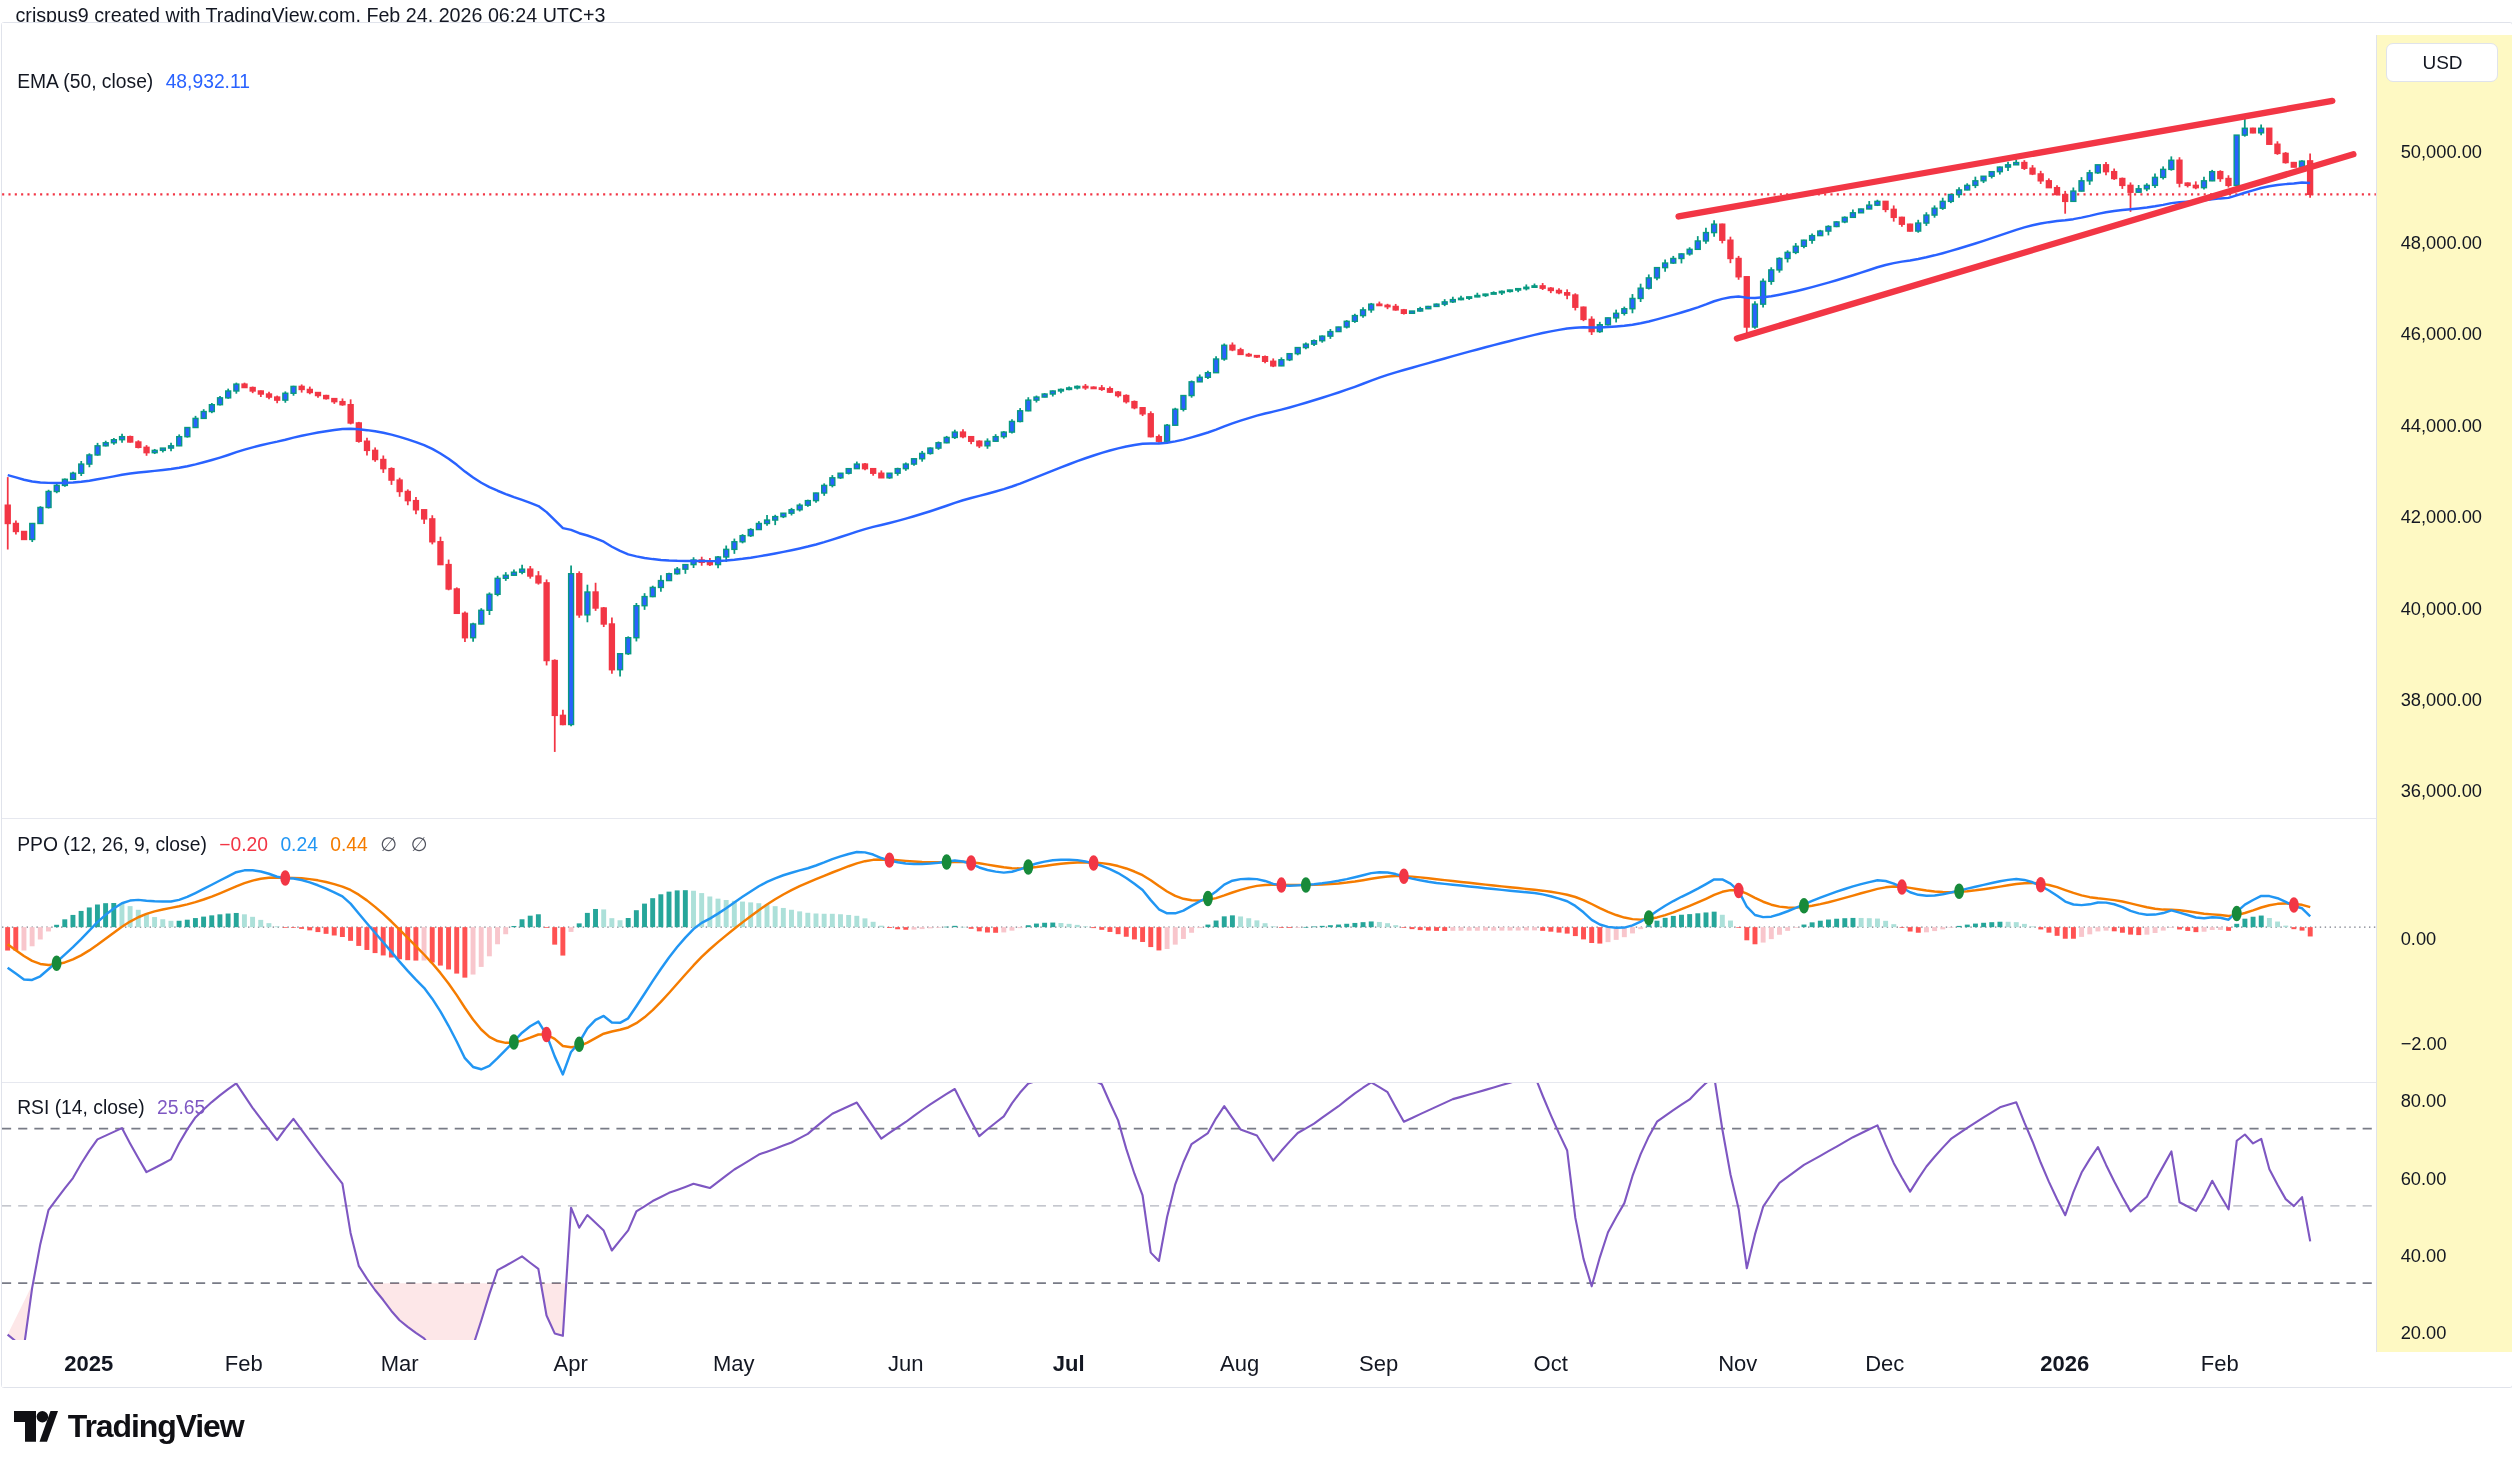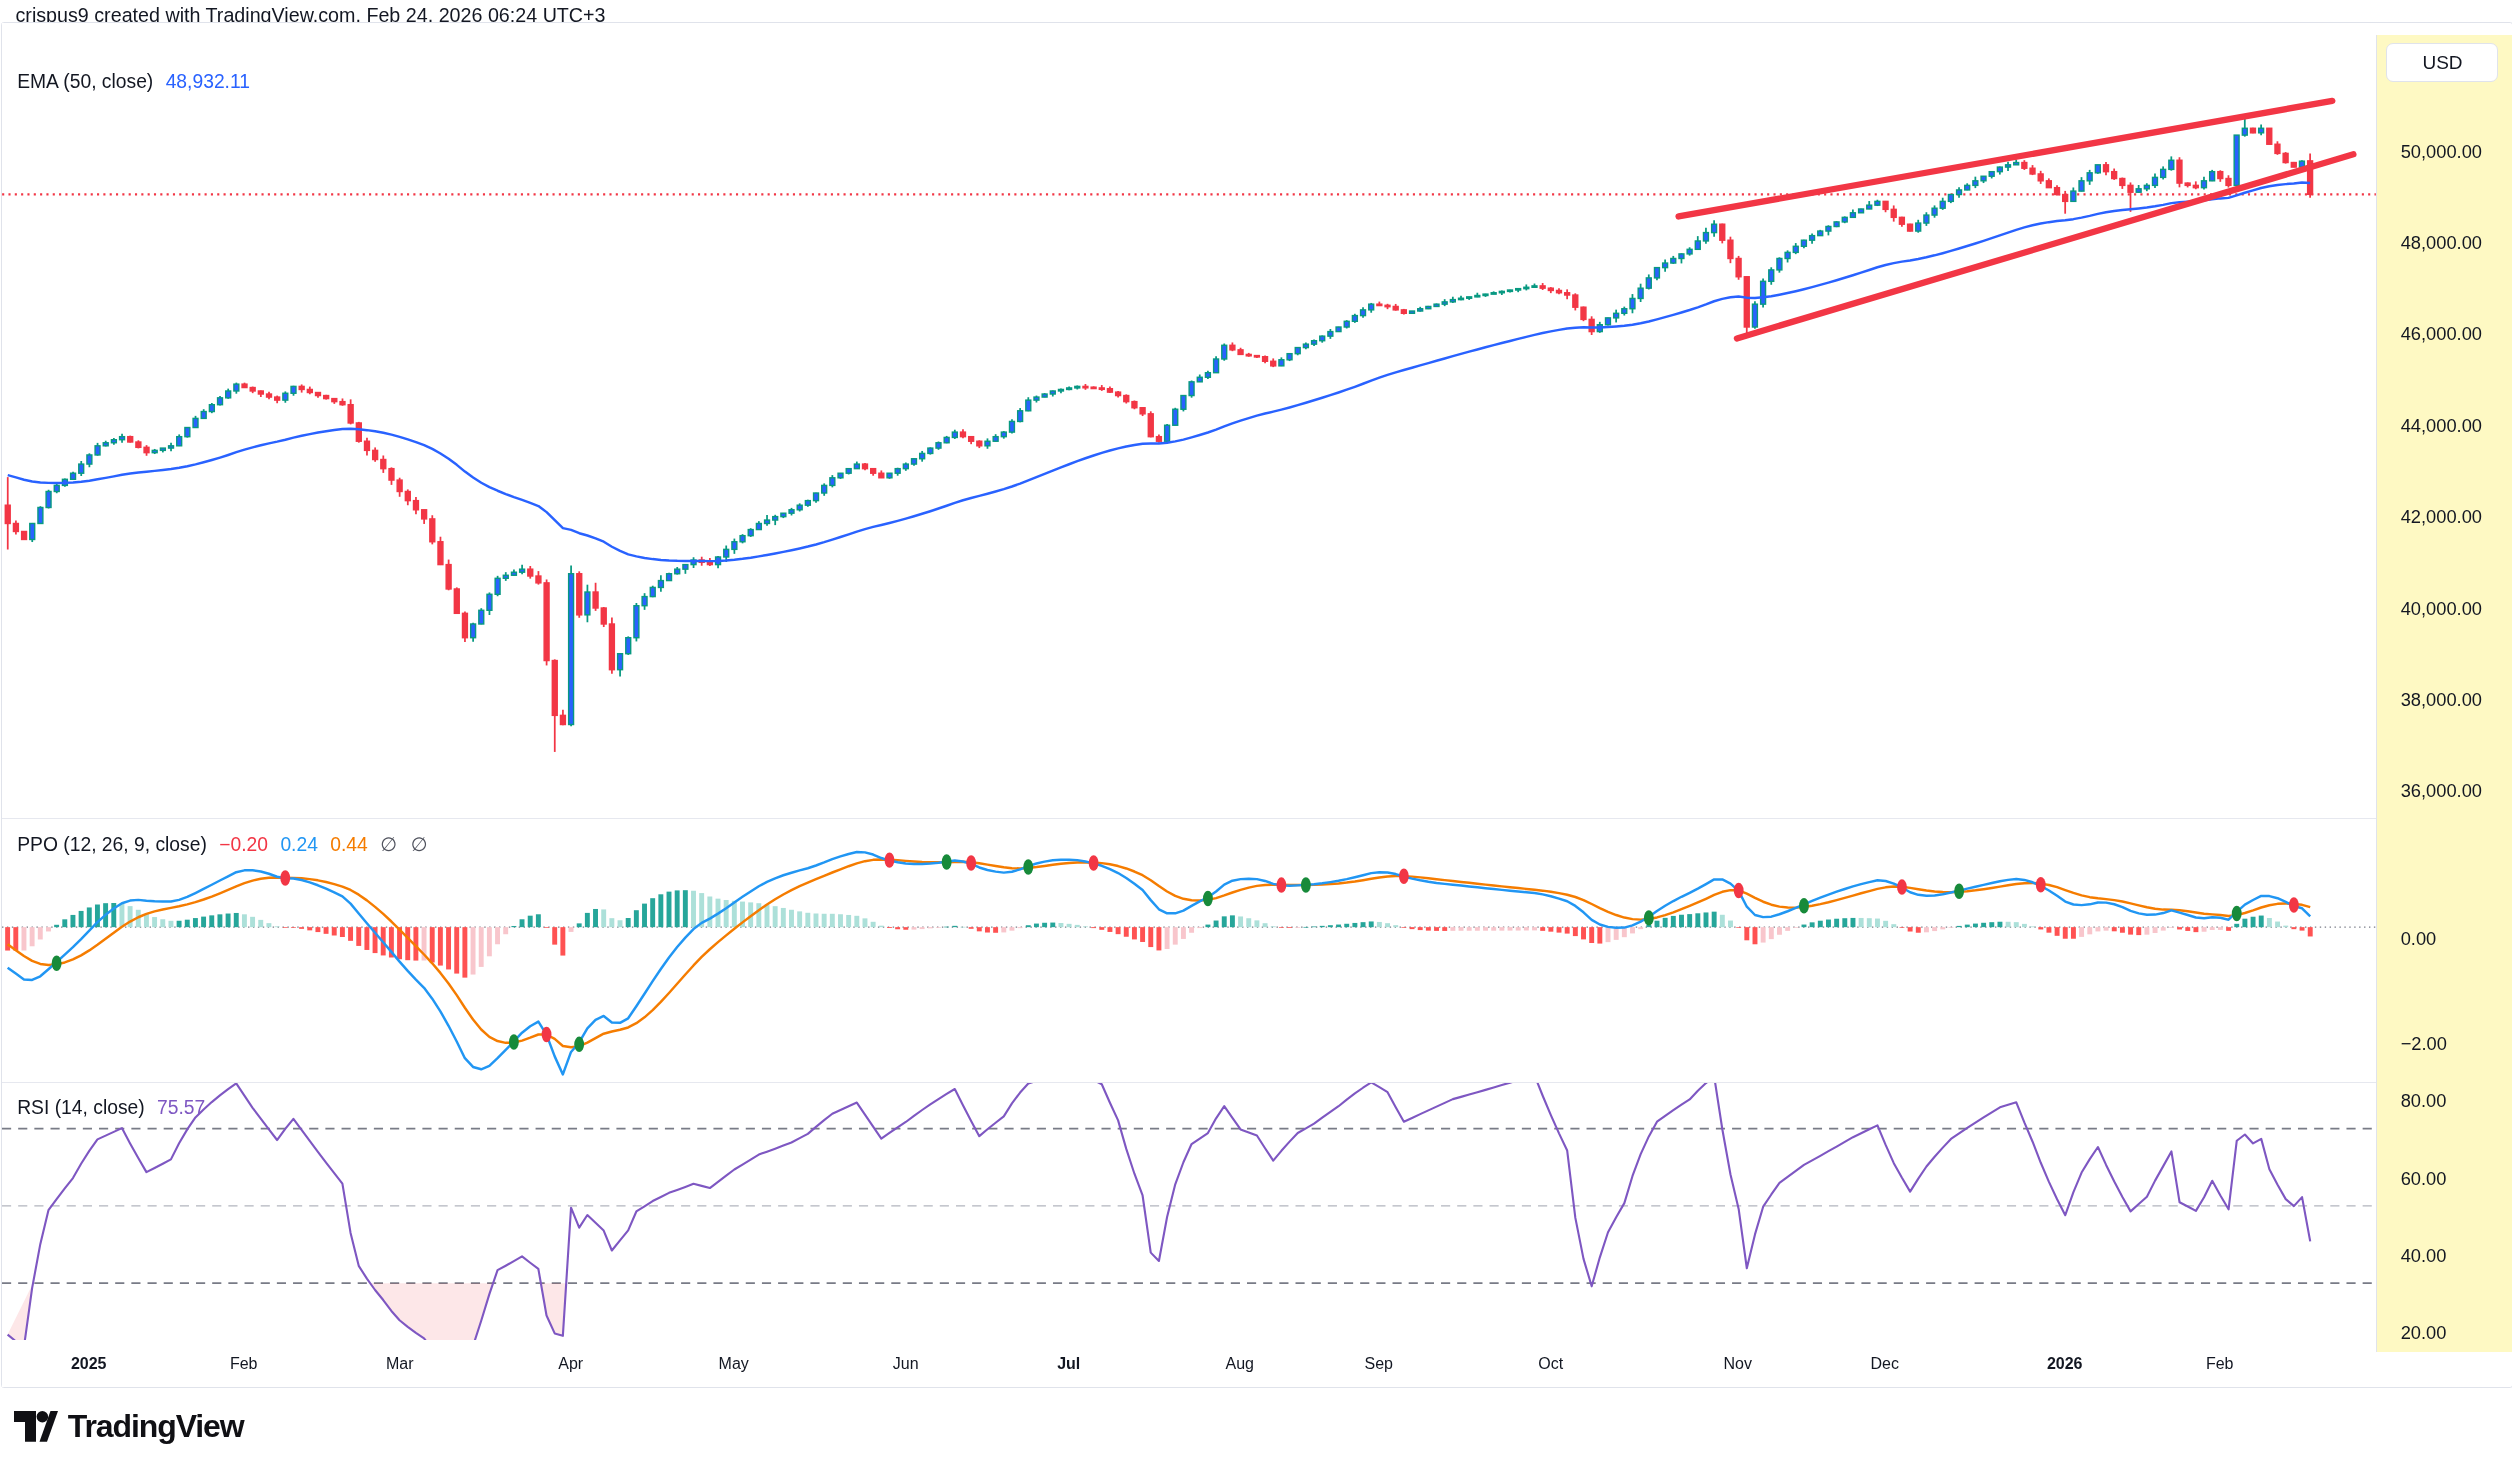--- a/index.html
+++ b/index.html
@@ -7,21 +7,21 @@
   .hdr{position:absolute;left:15.5px;top:4.2px;font-size:19.7px;color:#131722;}
   .card{position:absolute;left:0.7px;top:22px;width:2510px;height:1364px;border:0.7px solid #e0e3eb;border-radius:2.8px;background:#fff;}
   .pane{position:absolute;left:0;background:#fff;}
   svg{display:block;}
   .sep{position:absolute;left:0;width:2510px;height:0.7px;background:#e6e8ef;}
   .axis-col{position:absolute;left:2374px;top:12px;width:136px;height:1317px;border-left:0.7px solid #e0e3eb;background:#fef9c3;}
   .usd-btn{position:absolute;left:9.8px;top:8.4px;width:110px;height:37px;border:1.4px solid #e0e3eb;border-radius:7px;
     display:flex;align-items:center;justify-content:center;font-size:19px;color:#131722;background:#fff;cursor:pointer;}
   .ytick{position:absolute;left:12px;transform:translateY(-50%);font-size:18.3px;color:#131722;white-space:nowrap;margin-left:12px;}
   .time-axis{position:absolute;left:0;top:1317px;width:2374px;height:47px;background:#fff;}
-  .ttick{position:absolute;top:50%;transform:translate(-50%,-50%);font-size:16px;color:#131722;white-space:nowrap;}
+  .ttick{position:absolute;top:50%;transform:translate(-50%,-50%);font-size:22px;color:#131722;white-space:nowrap;}
   .ttick.bold{font-weight:700;}
   .legend{position:absolute;left:15.5px;font-size:19.3px;white-space:nowrap;z-index:5;}
   .legend .v{margin-left:7px;}
   .footer{position:absolute;left:14px;top:1407px;display:flex;align-items:flex-end;gap:9.8px;}
   .brand{font-size:32px;font-weight:700;letter-spacing:-1.1px;color:#101014;}
 </style>
 </head>
 <body>
 
 <div class="hdr">crispus9 created with TradingView.com, Feb 24, 2026 06:24 UTC+3</div>
@@ -937,21 +937,21 @@
   </div>
   <div class="legend" style="top:810px;">
     <span>PPO (12, 26, 9, close)</span>
     <span class="v" style="color:#F23645">−0.20</span>
     <span class="v" style="color:#2196F3">0.24</span>
     <span class="v" style="color:#F57C00">0.44</span>
     <span class="v" style="color:#50535e;letter-spacing:4.2px">∅ ∅</span>
   </div>
   <div class="legend" style="top:1074px;">
     <span>RSI (14, close)</span>
-    <span class="v" style="color:#7E57C2">75.57</span>
+    <span class="v" style="color:#7E57C2">25.65</span>
   </div>
 
   <div class="axis-col">
     <div class="usd-btn">USD</div>
     <div id="yticks">
         <div class="ytick" style="top: 117px;">50,000.00</div>
         <div class="ytick" style="top: 208px;">48,000.00</div>
         <div class="ytick" style="top: 299px;">46,000.00</div>
         <div class="ytick" style="top: 391px;">44,000.00</div>
         <div class="ytick" style="top: 482px;">42,000.00</div>

